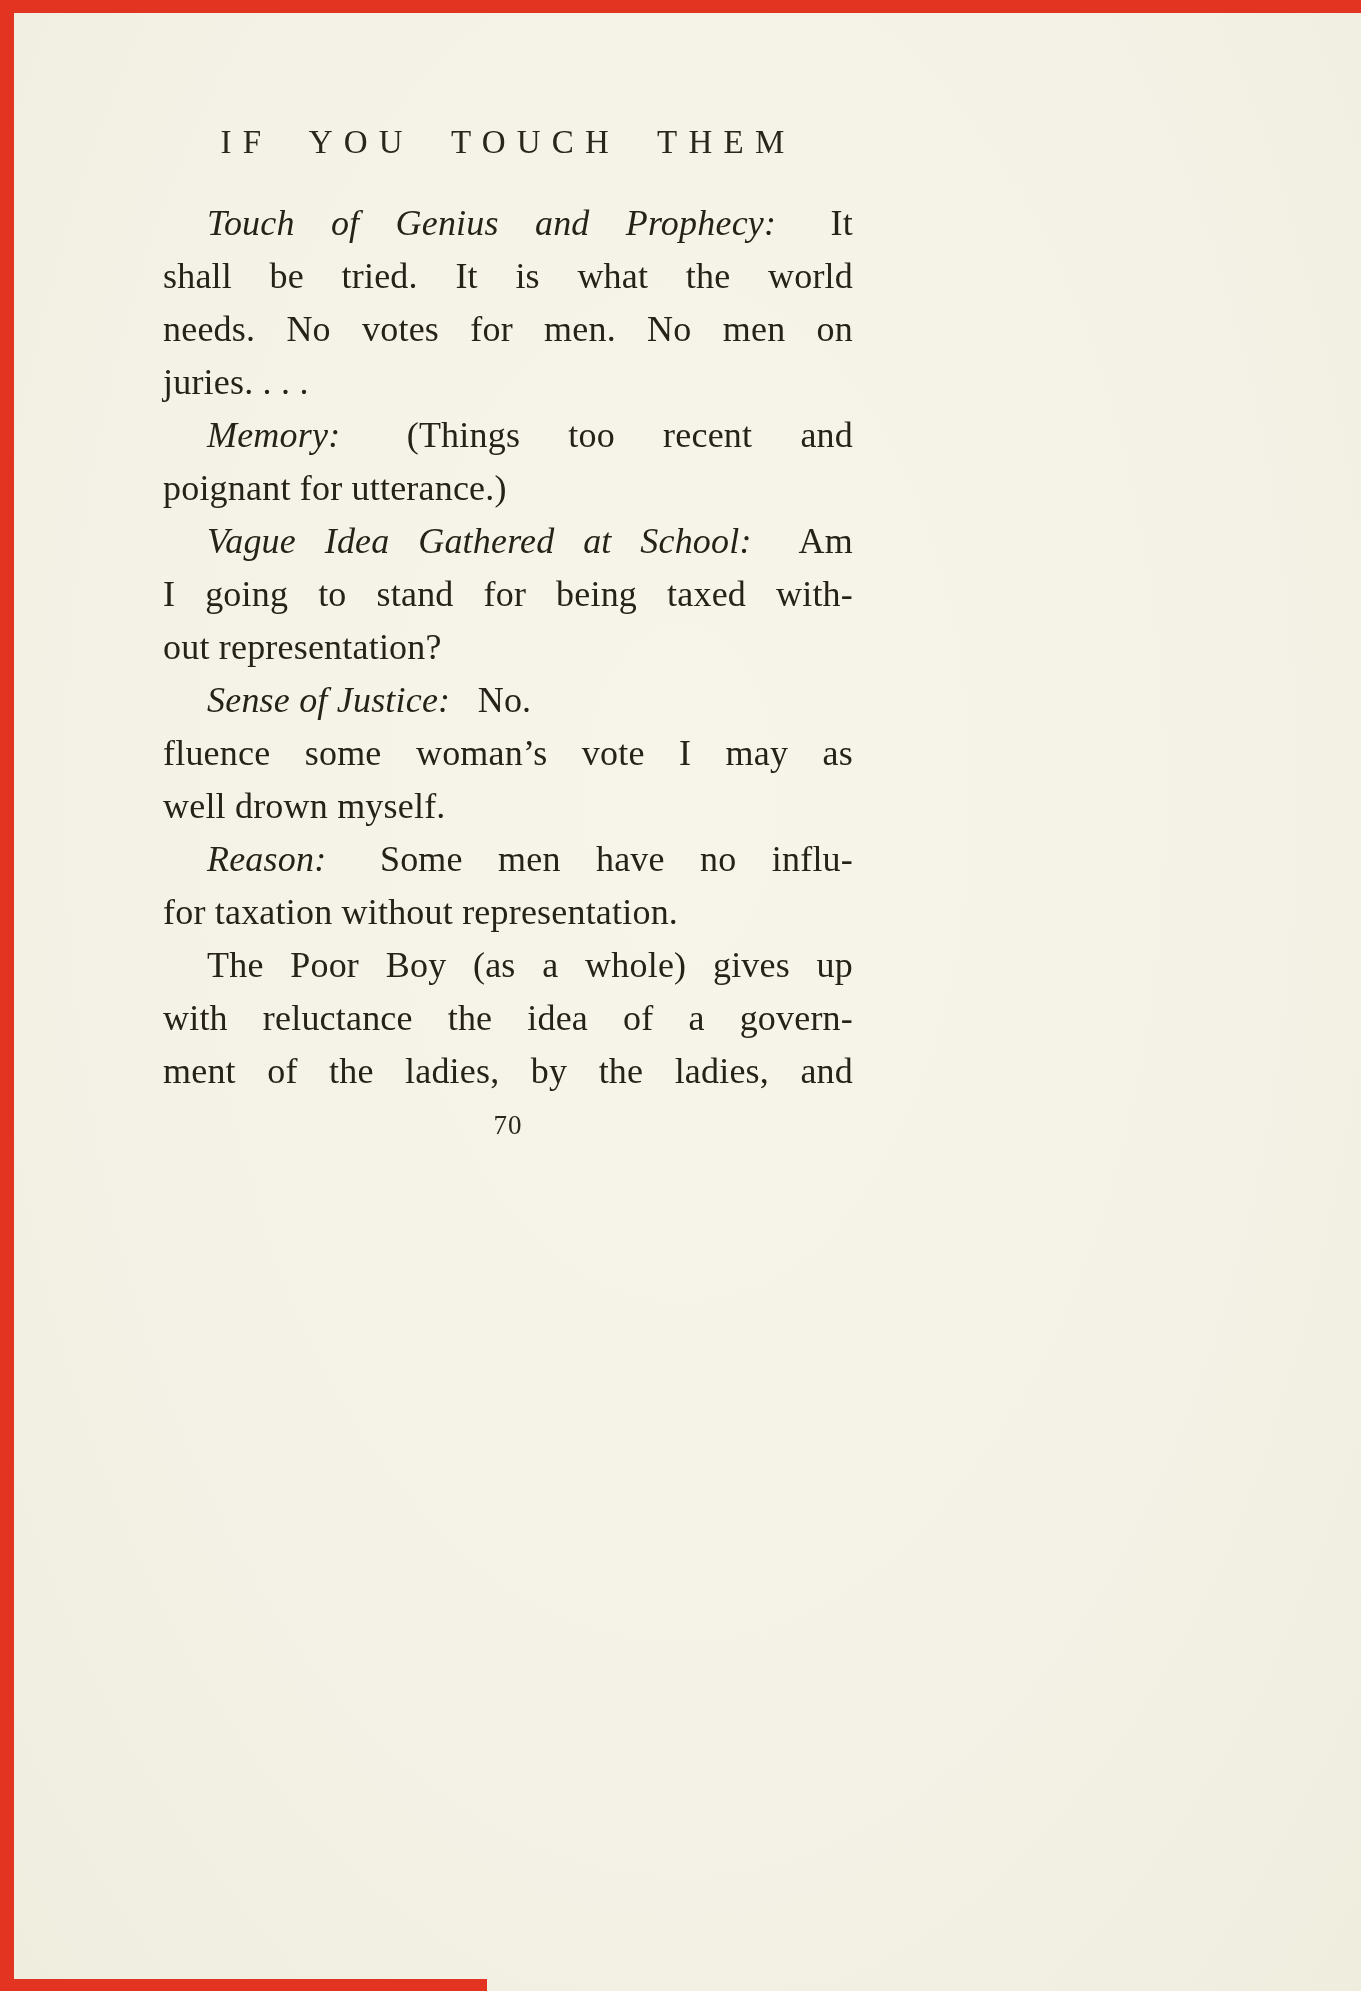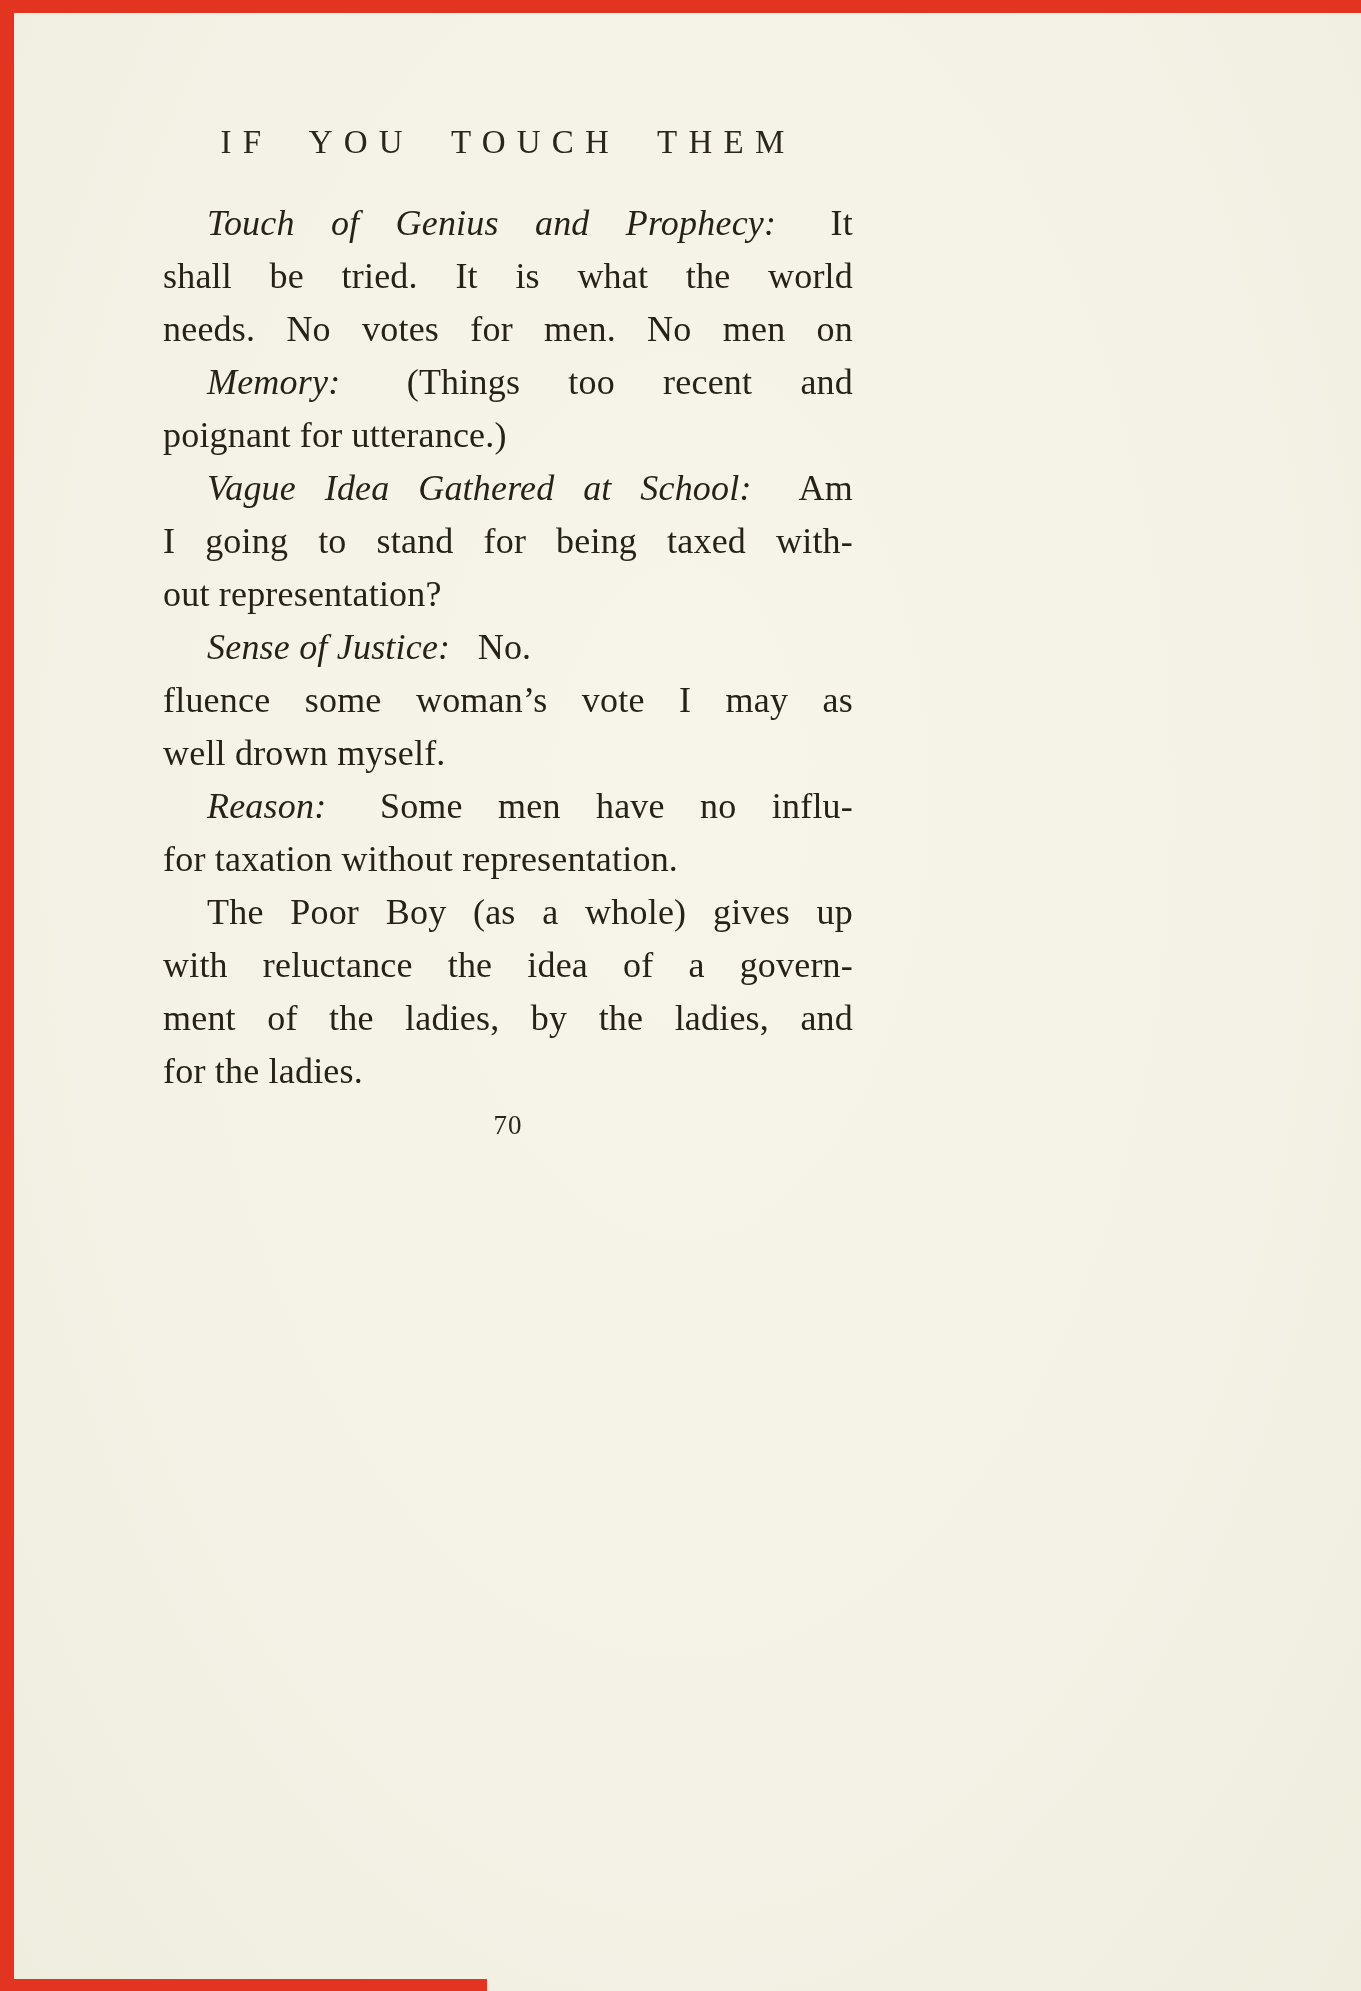--- a/index.html
+++ b/index.html
@@ -88,20 +88,21 @@
   <div class="edge edge-bottom" style="background: rgb(226, 52, 32);"></div>
 
   <div class="text-block">
     <div class="page-title">IF YOU TOUCH THEM</div>
 
     <div class="page-body">
         <div class="para">
           <div class="line first"><span class="it">Touch of Genius and Prophecy:</span><span>  It</span></div>
           <div class="line"><span>shall be tried. It is what the world</span></div>
           <div class="line"><span>needs. No votes for men. No men on</span></div>
+          <div class="line last"><span>juries. . . .</span></div>
         </div>
         <div class="para">
           <div class="line first"><span class="it">Memory:</span><span>  (Things too recent and</span></div>
           <div class="line last"><span>poignant for utterance.)</span></div>
         </div>
         <div class="para">
           <div class="line first"><span class="it">Vague Idea Gathered at School:</span><span>  Am</span></div>
           <div class="line"><span>I going to stand for being taxed with-</span></div>
           <div class="line last"><span>out representation?</span></div>
         </div>
@@ -113,20 +114,19 @@
           <div class="line last"><span>well drown myself.</span></div>
         </div>
         <div class="para">
           <div class="line first"><span class="it">Reason:</span><span>  Some men have no influ-</span></div>
           <div class="line last"><span>for taxation without representation.</span></div>
         </div>
         <div class="para">
           <div class="line first"><span>The Poor Boy (as a whole) gives up</span></div>
           <div class="line"><span>with reluctance the idea of a govern-</span></div>
           <div class="line"><span>ment of the ladies, by the ladies, and</span></div>
-          <div class="line last"><span>for the ladies.</span></div>
         </div>
       </div>
 
     <div class="page-number">70</div>
   </div>
 
 </div>
 
 </body></html>

